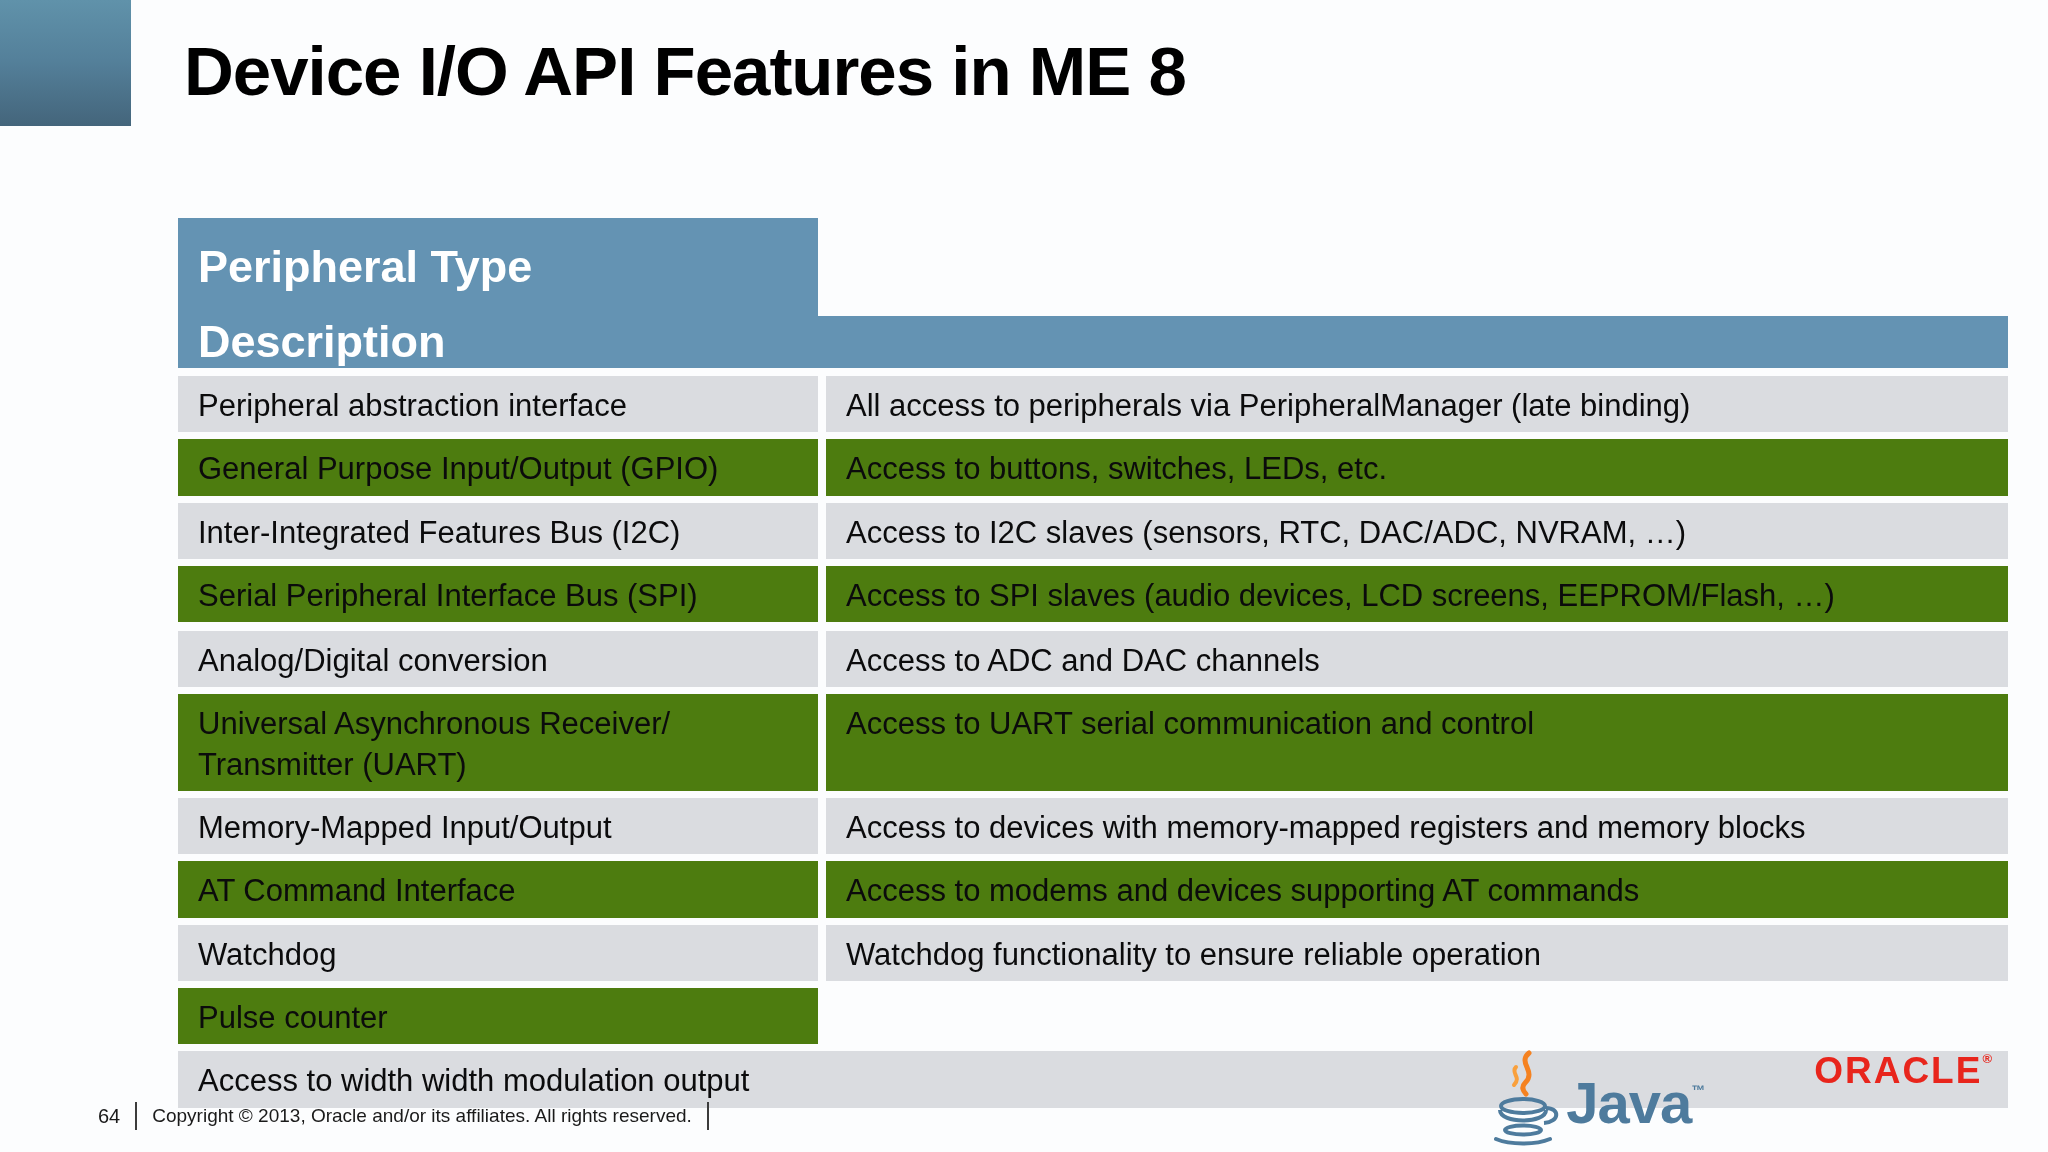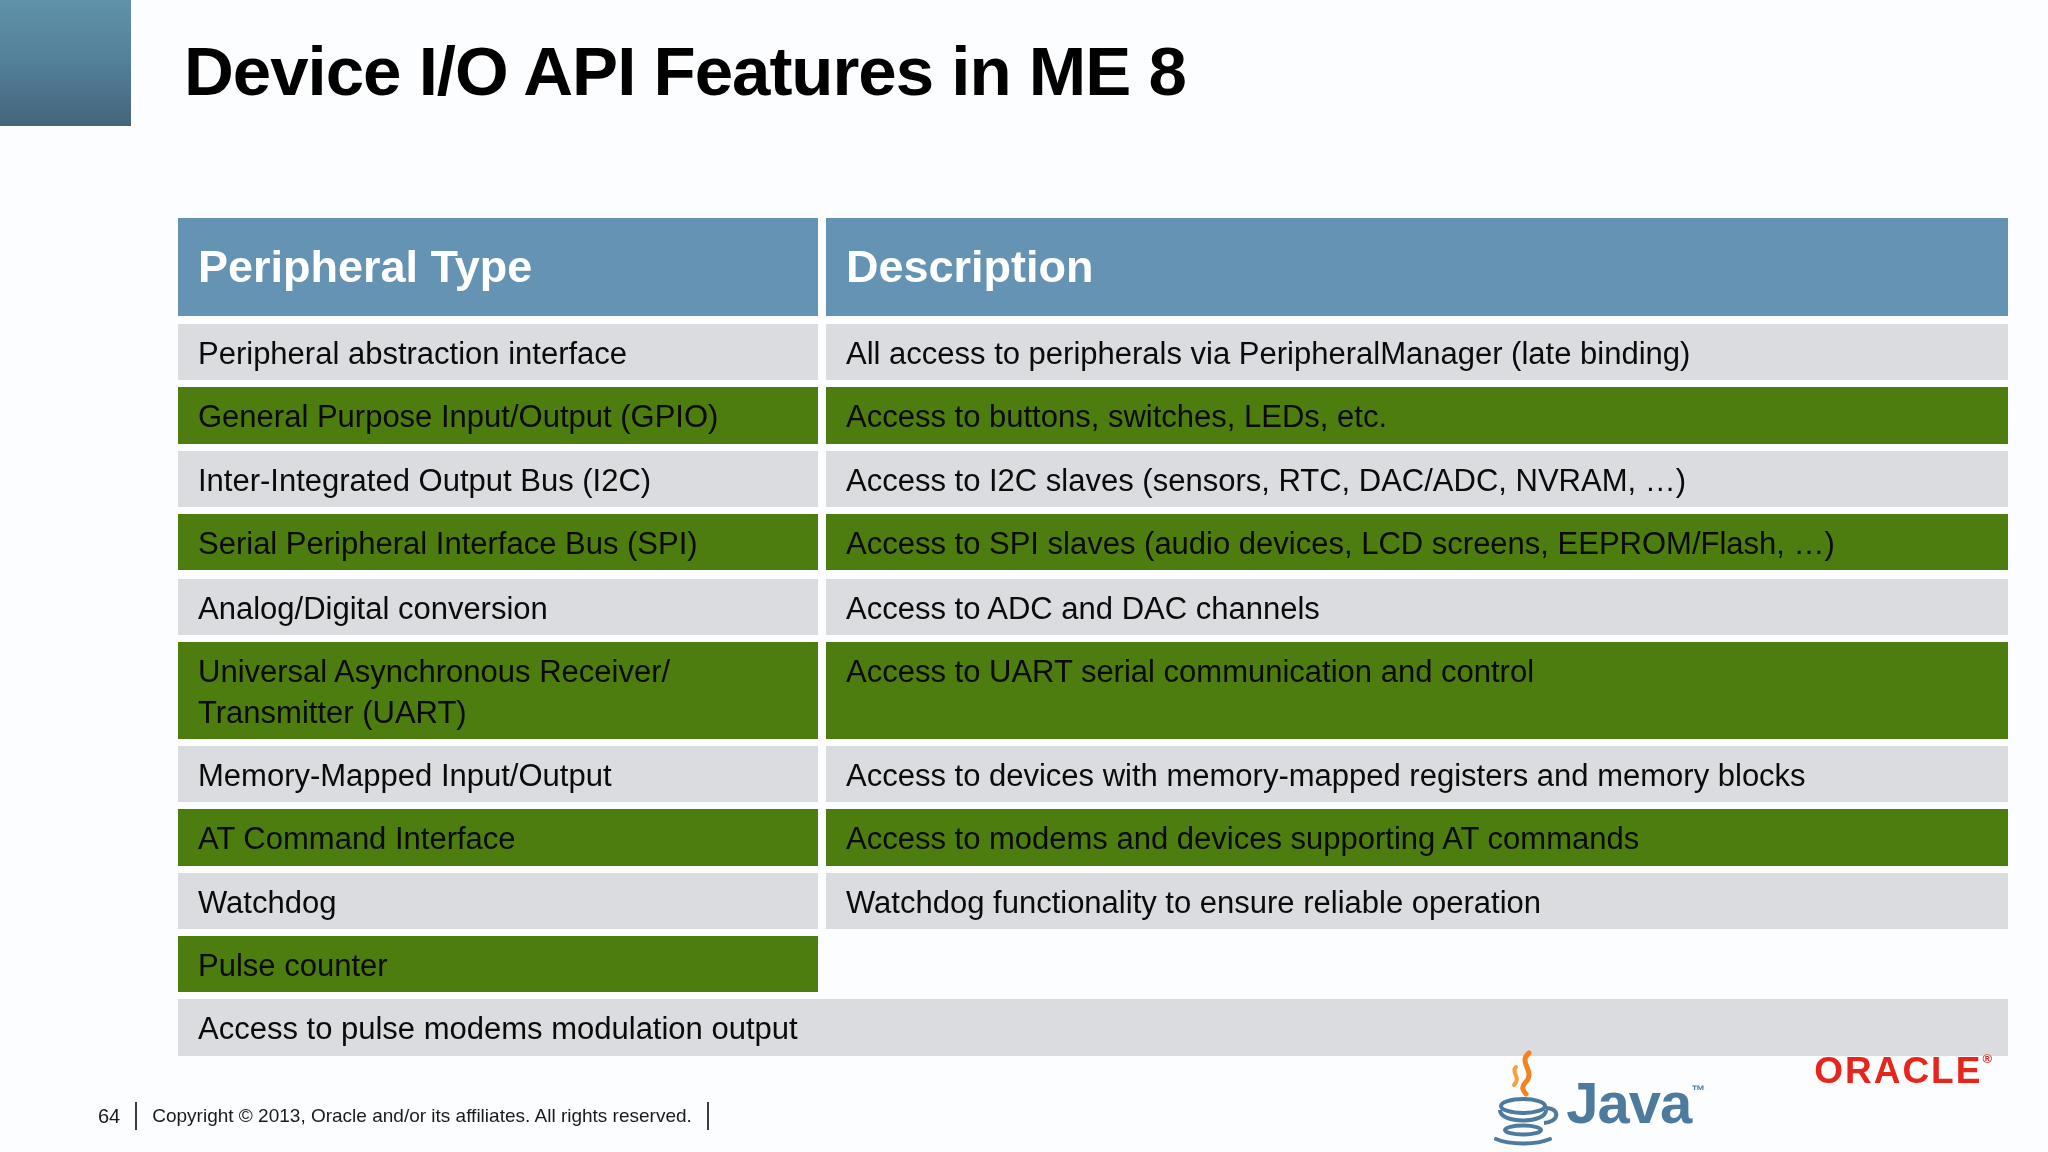--- a/index.html
+++ b/index.html
@@ -22,21 +22,21 @@
 
   .title {
     position:absolute; left:184px; top:32px;
     font-size:69px; font-weight:bold; color:#000;
     letter-spacing:-1px; white-space:nowrap;
   }
 
   
   .table { position:absolute; left:178px; top:218px; width:1830px; }
 
-  .thead { display:flex; gap:8px; margin-bottom:8px; }
+  .thead { display:flex; margin-bottom:8px;flex-direction:column; }
   .th {
     background:#6493b3; color:#ffffff;
     font-weight:bold; font-size:45px;
     height:98px; display:flex; align-items:center;
     padding-left:20px;
   }
   .col-left  { width:640px; flex:none; }
   .col-right { flex:1; }
 
   .tr { display:flex; gap:8px; margin-bottom:7px; }
@@ -101,21 +101,21 @@
     <div class="td col-left">Peripheral abstraction interface</div>
     <div class="td col-right">All access to peripherals via PeripheralManager (late binding)</div>
   </div>
 
   <div class="tr light">
     <div class="td col-left">General Purpose Input/Output (GPIO)</div>
     <div class="td col-right">Access to buttons, switches, LEDs, etc.</div>
   </div>
 
   <div class="tr dark">
-    <div class="td col-left">Inter-Integrated Output Bus (I2C)</div>
+    <div class="td col-left">Inter-Integrated Features Bus (I2C)</div>
     <div class="td col-right">Access to I2C slaves (sensors, RTC, DAC/ADC, NVRAM, …)</div>
   </div>
 
   <div class="tr light">
     <div class="td col-left">Serial Peripheral Interface Bus (SPI)</div>
     <div class="td col-right">Access to SPI slaves (audio devices, LCD screens, EEPROM/Flash, …)</div>
   </div>
 
   <div class="tr dark section-start">
     <div class="td col-left">Analog/Digital conversion</div>
@@ -140,21 +140,21 @@
   <div class="tr dark">
     <div class="td col-left">Watchdog</div>
     <div class="td col-right">Watchdog functionality to ensure reliable operation</div>
   </div>
 
   <div class="tr light">
     <div class="td col-left">Pulse counter</div>
   </div>
 
   <div class="tr dark">
-    <div class="td col-right">Access to pulse modems modulation output</div>
+    <div class="td col-right">Access to width width modulation output</div>
   </div>
 </div>
   </div>
 
   <div class="footer">
     <span class="page-num">64</span>
     <span class="pipe"></span>
     <span class="copyright">Copyright © 2013, Oracle and/or its affiliates. All rights reserved.</span>
     <span class="pipe"></span>
   </div>

